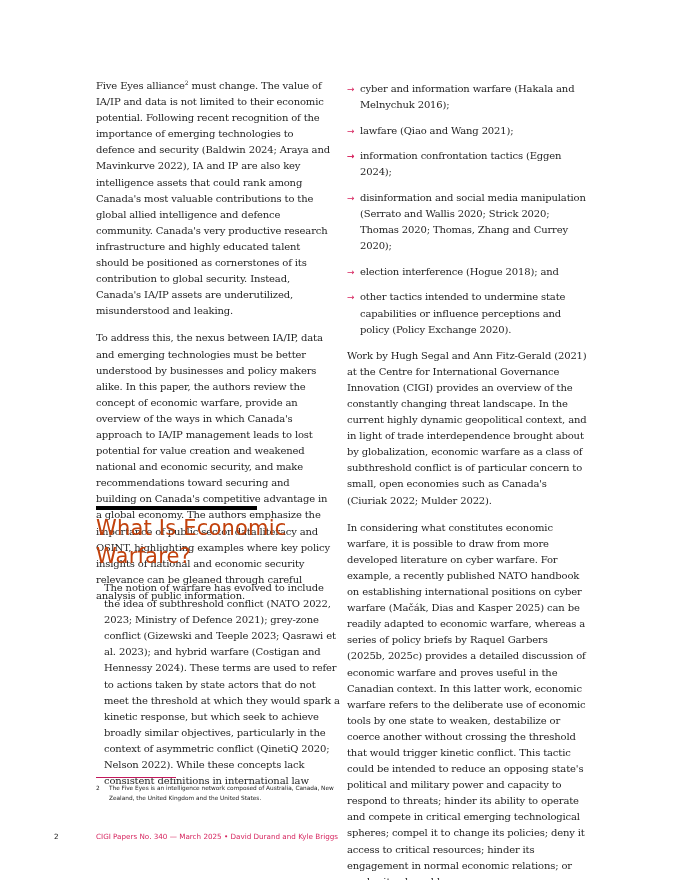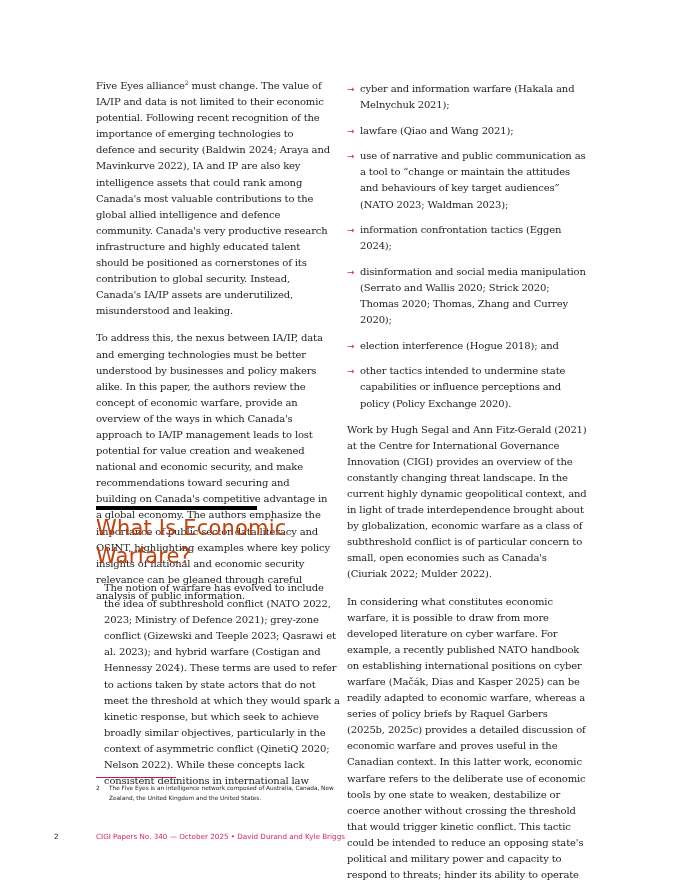--- a/index.html
+++ b/index.html
@@ -36,36 +36,36 @@
 
   <div class="rule"></div>
   <div class="h2">What Is Economic Warfare?</div>
 
   <div class="col col-left2">
     <p>The notion of warfare has evolved to include the idea of subthreshold conflict (NATO 2022, 2023; Ministry of Defence 2021); grey-zone conflict (Gizewski and Teeple 2023; Qasrawi et al. 2023); and hybrid warfare (Costigan and Hennessy 2024). These terms are used to refer to actions taken by state actors that do not meet the threshold at which they would spark a kinetic response, but which seek to achieve broadly similar objectives, particularly in the context of asymmetric conflict (QinetiQ 2020; Nelson 2022). While these concepts lack consistent definitions in international law</p>
   </div>
 
   <div class="col col-right">
     <ul class="bullets">
-      <li><span class="arrow">→</span><span>cyber and information warfare (Hakala and Melnychuk 2021);</span></li>
+      <li><span class="arrow">→</span><span>cyber and information warfare (Hakala and Melnychuk 2016);</span></li>
       <li><span class="arrow">→</span><span>lawfare (Qiao and Wang 2021);</span></li>
-      <li><span class="arrow">→</span><span>use of narrative and public communication as a tool to “change or maintain the attitudes and behaviours of key target audiences” (NATO 2023; Waldman 2023);</span></li>
+      <li><span class="arrow">→</span></li>
       <li><span class="arrow">→</span><span>information confrontation tactics (Eggen 2024);</span></li>
       <li><span class="arrow">→</span><span>disinformation and social media manipulation (Serrato and Wallis 2020; Strick 2020; Thomas 2020; Thomas, Zhang and Currey 2020);</span></li>
       <li><span class="arrow">→</span><span>election interference (Hogue 2018); and</span></li>
       <li><span class="arrow">→</span><span>other tactics intended to undermine state capabilities or influence perceptions and policy (Policy Exchange 2020).</span></li>
     </ul>
     <p>Work by Hugh Segal and Ann Fitz-Gerald (2021) at the Centre for International Governance Innovation (CIGI) provides an overview of the constantly changing threat landscape. In the current highly dynamic geopolitical context, and in light of trade interdependence brought about by globalization, economic warfare as a class of subthreshold conflict is of particular concern to small, open economies such as Canada's (Ciuriak 2022; Mulder 2022).</p>
     <p>In considering what constitutes economic warfare, it is possible to draw from more developed literature on cyber warfare. For example, a recently published NATO handbook on establishing international positions on cyber warfare (Mačák, Dias and Kasper 2025) can be readily adapted to economic warfare, whereas a series of policy briefs by Raquel Garbers (2025b, 2025c) provides a detailed discussion of economic warfare and proves useful in the Canadian context. In this latter work, economic warfare refers to the deliberate use of economic tools by one state to weaken, destabilize or coerce another without crossing the threshold that would trigger kinetic conflict. This tactic could be intended to reduce an opposing state's political and military power and capacity to respond to threats; hinder its ability to operate and compete in critical emerging technological spheres; compel it to change its policies; deny it access to critical resources; hinder its engagement in normal economic relations; or render it vulnerable</p>
   </div>
 
   <div class="fn-rule"></div>
   <div class="footnote">
     <span class="fn-num">2</span>
     <span class="fn-text">The Five Eyes is an intelligence network composed of Australia, Canada, New Zealand, the United Kingdom and the United States.</span>
   </div>
 
   <div class="footer">
     <span class="pnum">2</span>
-    <span class="ftxt">CIGI Papers No. 340 — October 2025 • David Durand and Kyle Briggs</span>
+    <span class="ftxt">CIGI Papers No. 340 — March 2025 • David Durand and Kyle Briggs</span>
   </div>
 
 </div>
 
 </body></html>

